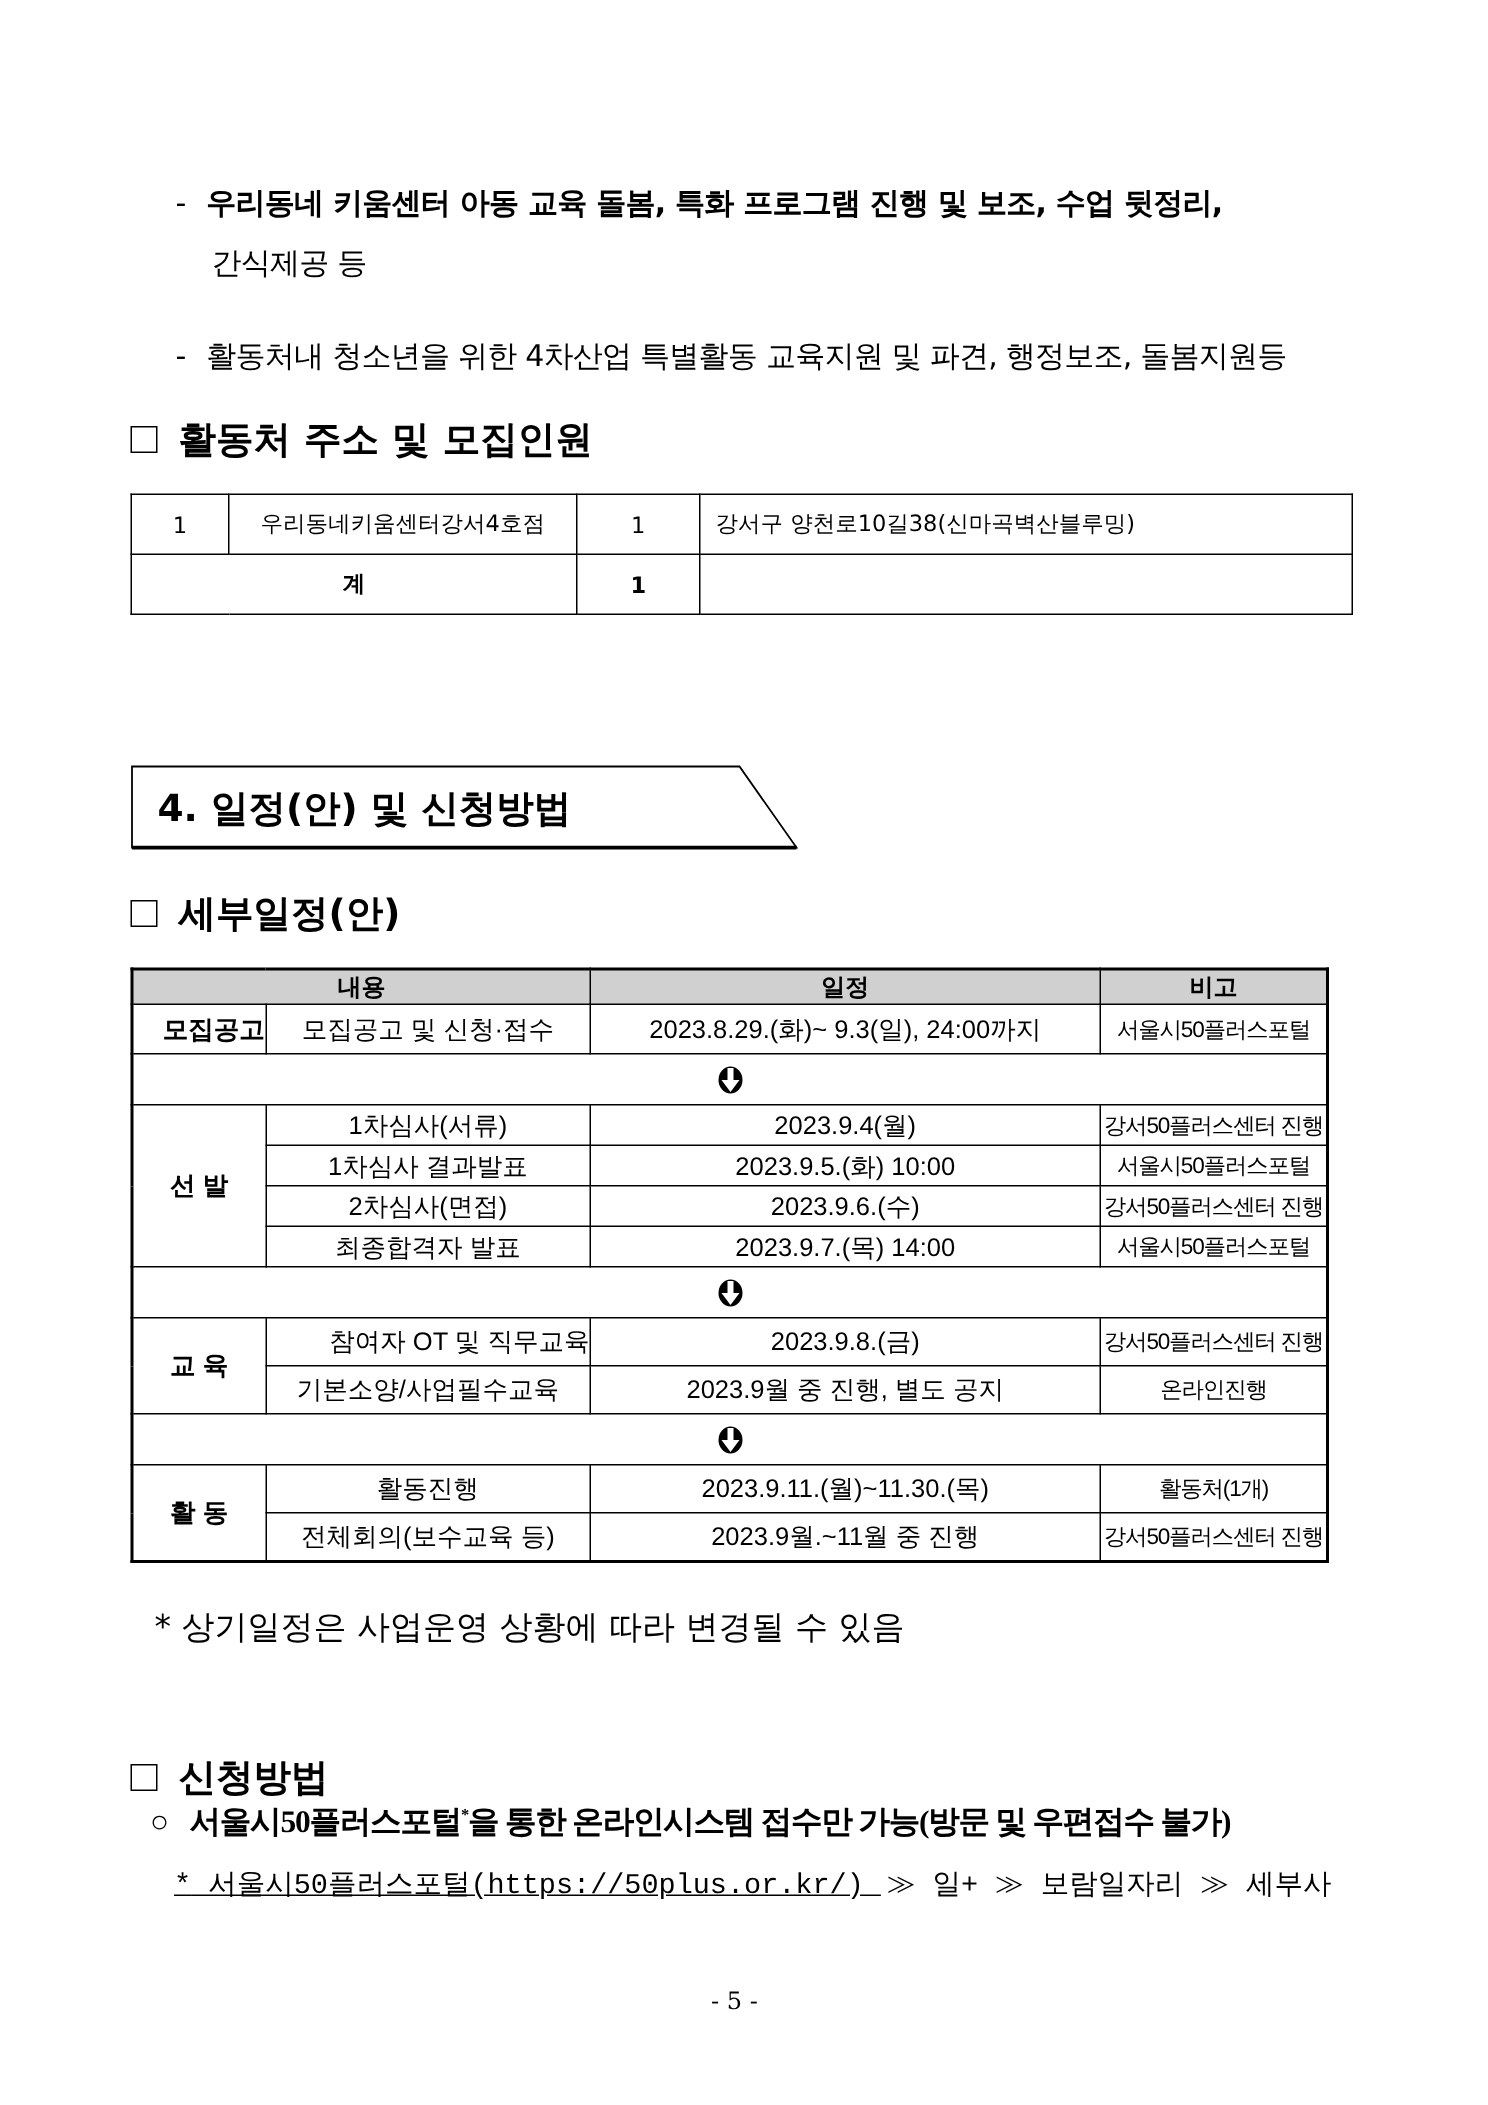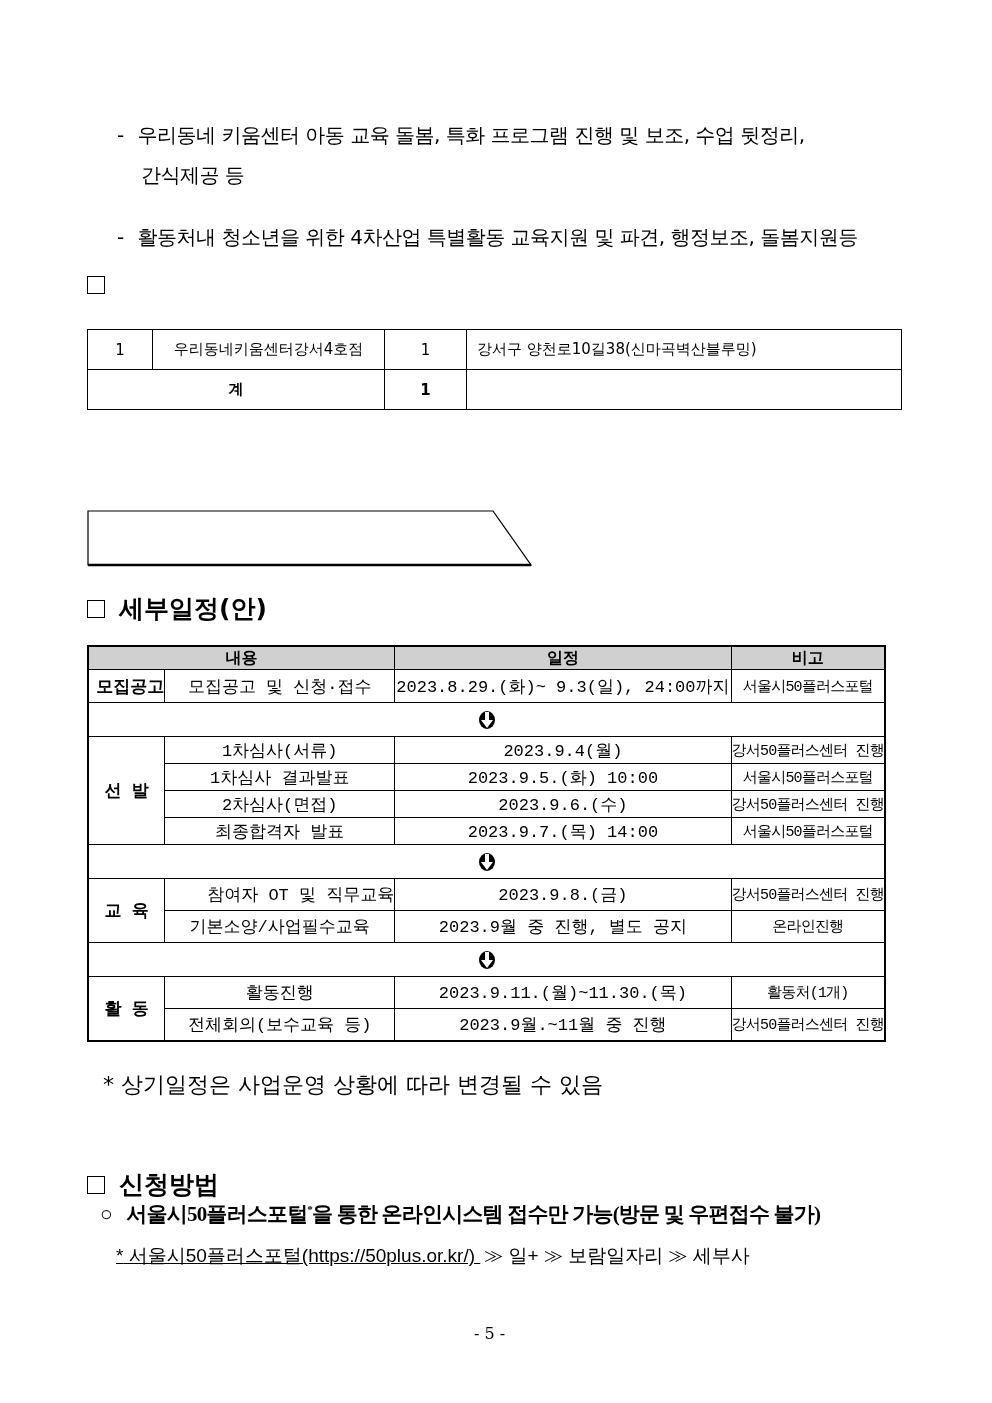--- a/index.html
+++ b/index.html
@@ -12,51 +12,52 @@
   .t1 { position: absolute; left: 87px; top: 329px; width: 815px; font-family: "DejaVu Sans", sans-serif; font-size: 15px; }
   .t1 td, .t1 th { border: 1px solid #000; text-align: center; padding: 0; }
   .t1 th { background: #d0d0d0; font-family: "DejaVu Serif", serif; font-weight: bold; font-size: 17px; height: 50px; line-height: 22px; }
   .t1 td.row { height: 39px; }
   .t1 td.left { text-align: left; padding-left: 10px; }
   .t1 .total { font-weight: bold; }
   .t1 { border: 1.5px solid #000; }
   .sec-box { position: absolute; left: 87px; top: 510px; width: 445px; height: 56px; }
   .sec-box svg { position: absolute; left: 0; top: 0; }
   .sec-box span { position: absolute; left: 18px; top: 12px; font-family: "DejaVu Sans", sans-serif; font-weight: bold; font-size: 25px; white-space: nowrap; }
-  .t2 { position: absolute; left: 87px; top: 645px; width: 799px; font-family: Liberation Mono, monospace; font-size: 17px; border: 2px solid #000; }
+  .t2 { position: absolute; left: 87px; top: 645px; width: 799px; font-family: Liberation Sans, sans-serif; font-size: 17px; border: 2px solid #000; }
   .t2 td, .t2 th { border: 1px solid #000; text-align: center; padding: 0; white-space: nowrap; }
   .t2 th { background: #d0d0d0; font-weight: bold; height: 22px; font-size: 16px; }
   .t2 td { height: 26px; }
   .t2 td.cat { font-weight: bold; }
   .t2 td.note { font-size: 15px; letter-spacing: -0.8px; }
   .t2 tr.arrow td { height: 33px; }
   .arrow-icon { display: inline-block; width: 18px; height: 20px; vertical-align: middle; }
   .note-line { font-family: "DejaVu Sans", sans-serif; font-size: 22px; white-space: nowrap; }
   .apply { font-family: Liberation Serif, serif; font-weight: bold; font-size: 21px; letter-spacing: -0.8px; white-space: nowrap; }
-  .link-line { font-family: Liberation Sans, sans-serif; font-size: 19px; white-space: nowrap; }
+  .link-line { font-family: Liberation Mono, monospace; font-size: 19px; white-space: nowrap; }
   .link-line .u { text-decoration: underline; }
   .pagenum { font-family: "DejaVu Serif", serif; font-size: 16px; }
 </style>
 </head>
 <body>
 
 <div class="abs bullet-line" style="left:117px; top:122px;">
   <span>-</span>
-  <span style="margin-left:8px;">우리동네 키움센터 아동 교육 돌봄, 특화 프로그램 진행 및 보조, 수업 뒷정리,</span>
+  <span style="margin-left:8px;font-weight:bold;">우리동네 키움센터 아동 교육 돌봄, 특화 프로그램 진행 및 보조, 수업 뒷정리,</span>
 </div>
 <div class="abs bullet-line" style="left:141px; top:162px;">
   <span>간식제공 등</span>
 </div>
 <div class="abs bullet-line" style="left:117px; top:204px;margin-top:20px;">
   <span>-</span>
   <span style="margin-left:8px;">활동처내 청소년을 위한 4차산업 특별활동 교육지원 및 파견, 행정보조, 돌봄지원등</span>
 </div>
 
 <div class="abs sec-title" style="left:87px; top:276px;">
   <span class="sq"></span>
+  <span>활동처 주소 및 모집인원</span>
 </div>
 
 <table class="t1">
   <colgroup>
     <col style="width:65px">
       <col style="width:232px">
       <col style="width:82px">
       <col>
   </colgroup>
   <tbody>
@@ -72,20 +73,21 @@
     <td class="row"></td>
   </tr>
 </tbody>
   </table>
 
 <div class="sec-box">
   <svg width="446" height="57" viewBox="0 0 446 57">
     <path d="M1 1 L406 1 L444 55 L1 55 Z" fill="#fff" stroke="#000" stroke-width="1.2"></path>
     <line x1="1" y1="55" x2="444" y2="55" stroke="#000" stroke-width="2.5"></line>
   </svg>
+  <span>4. 일정(안) 및 신청방법</span>
 </div>
 
 <div class="abs sec-title" style="left:87px; top:592px;">
   <span class="sq"></span>
   <span>세부일정(안)</span>
 </div>
 
 <table class="t2">
   <colgroup>
     <col style="width:89px">

